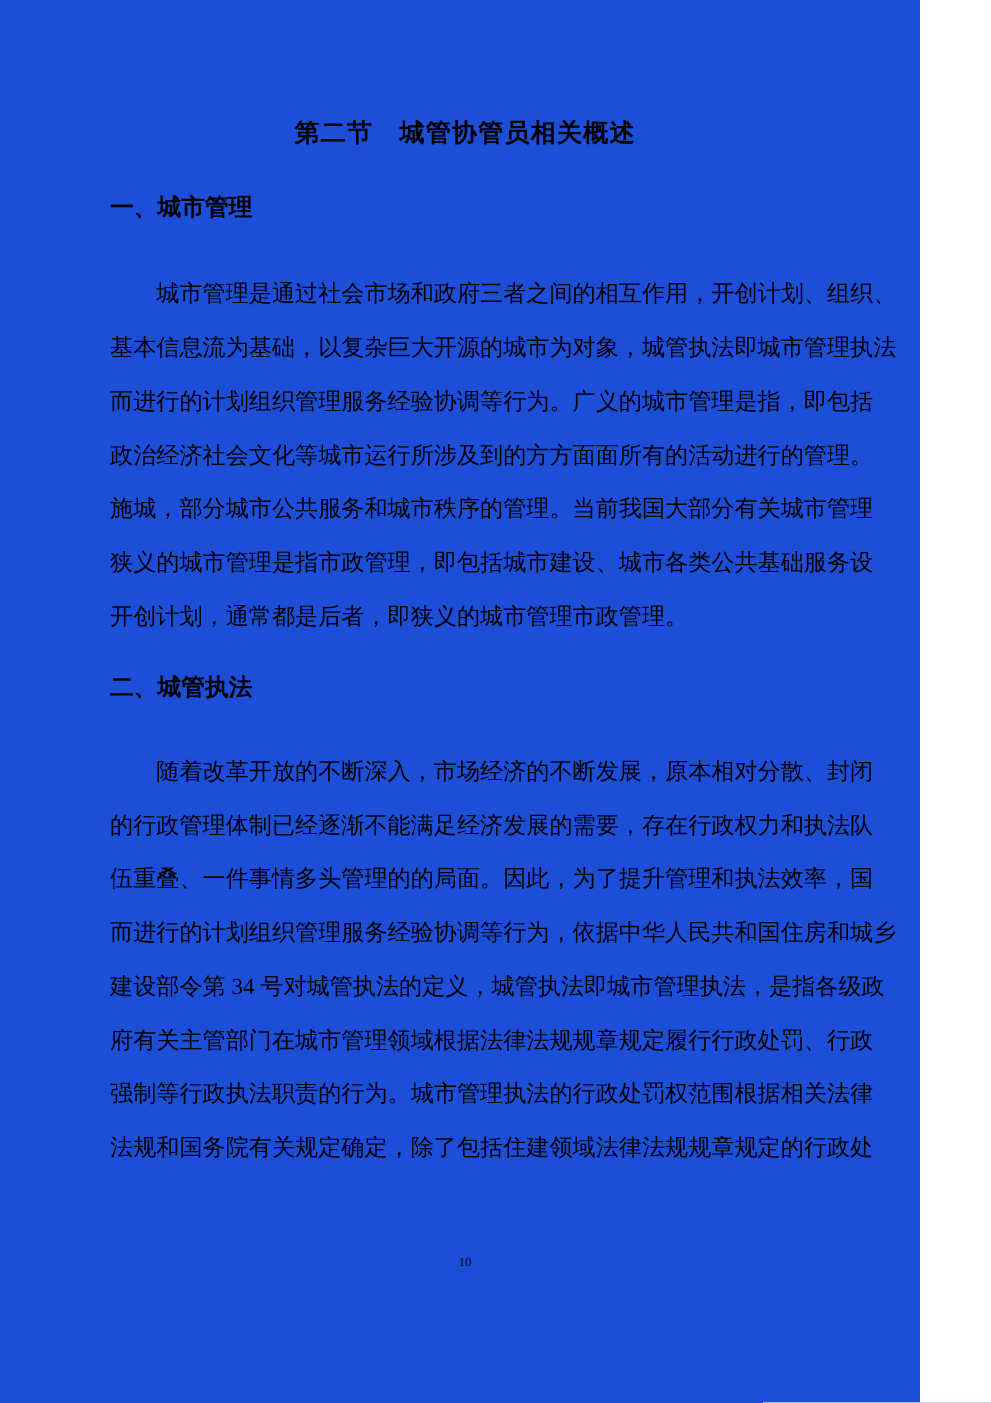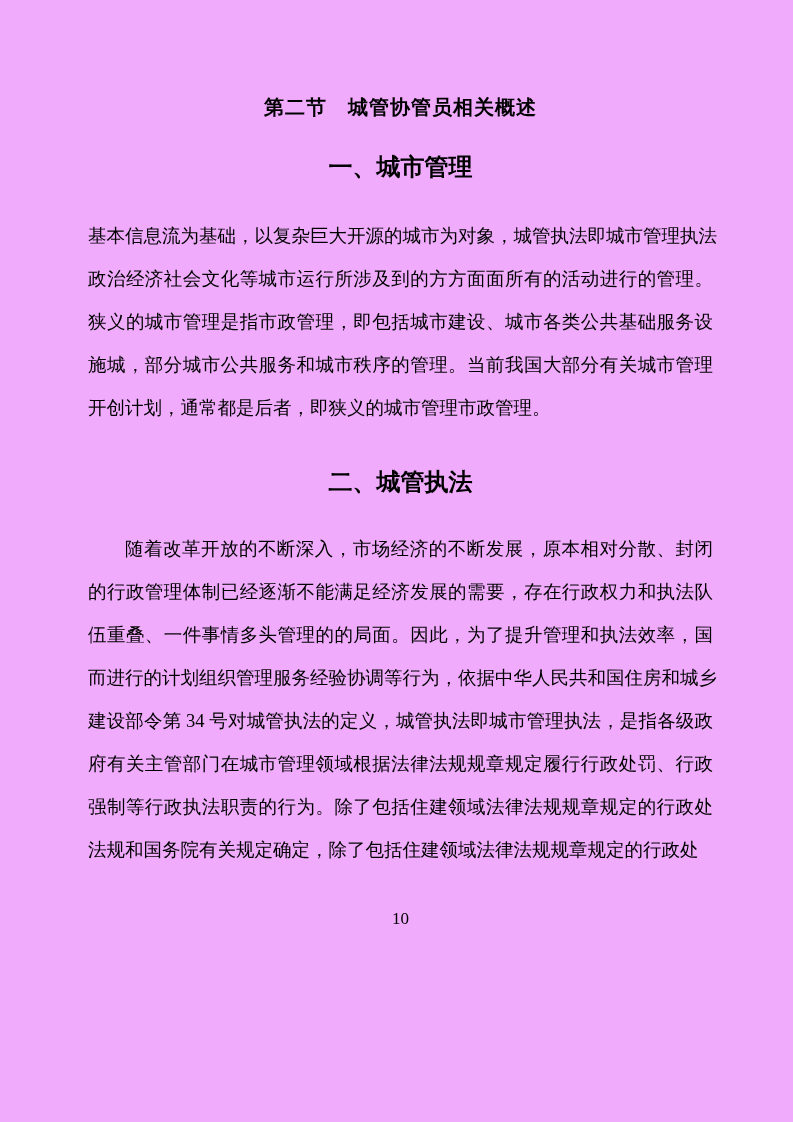--- a/index.html
+++ b/index.html
@@ -2,101 +2,103 @@
 <html><head>
 <meta charset="utf-8">
 <style>
   html, body {
     margin: 0;
     padding: 0;
     background: #ffffff;
   }
   .page {
     position: relative;
-    width: 793px;
+    width: 736px;
     height: 1122px;
-    background: #f0abfc;
+    background: #1d4ed8;
     color: #000000;
     font-family: "Liberation Serif", "DejaVu Serif", serif;
     overflow: hidden;
     box-sizing: border-box;
   }
   .content {
     padding-left: 88px;
     padding-right: 80px;
   }
   .doc-title {
     margin: 92px 0 0 0;
     font-size: 20px;
     line-height: 30px;
     font-weight: bold;
     text-align: center;
     letter-spacing: 1px;
   }
   .section-heading {
-    font-size: 24px;
+    font-size: 19px;
     line-height: 28px;
     font-weight: bold;
-    text-align: center;
+    text-align: left;
     margin: 0;
   }
   .heading-1 { margin-top: 31px; }
-  .heading-2 { margin-top: 38px; }
+  .heading-2 { margin-top: 21px; }
   .para {
     margin-top: 34px;
     font-size: 18.5px;
   }
   .para-2 { margin-top: 32px; font-family: Liberation Serif, serif; }
   .para .line {
     line-height: 43px;
     text-align: justify;
     text-align-last: justify;
     white-space: nowrap;
   }
   .para .line.first {
     text-indent: 2em;
   }
   .para .line.last {
     text-align-last: left;
   }
   .page-number {
-    margin-top: 39px;
+    margin-top: 62px;
     text-align: center;
-    font-size: 17px;
+    font-size: 10px;
     line-height: 16px;
     font-family: "Liberation Serif", "DejaVu Serif", serif;
   }
 </style>
 </head>
 <body>
 
 <div class="page">
   <div class="content">
 
     <h1 class="doc-title">第二节　城管协管员相关概述</h1>
 
     <h2 class="section-heading heading-1">一、城市管理</h2>
 
     <div class="para para-1">
+        <div class="line first">城市管理是通过社会市场和政府三者之间的相互作用，开创计划、组织、</div>
         <div class="line">基本信息流为基础，以复杂巨大开源的城市为对象，城管执法即城市管理执法</div>
+        <div class="line">而进行的计划组织管理服务经验协调等行为。广义的城市管理是指，即包括</div>
         <div class="line">政治经济社会文化等城市运行所涉及到的方方面面所有的活动进行的管理。</div>
+        <div class="line">施城，部分城市公共服务和城市秩序的管理。当前我国大部分有关城市管理</div>
         <div class="line">狭义的城市管理是指市政管理，即包括城市建设、城市各类公共基础服务设</div>
-        <div class="line">施城，部分城市公共服务和城市秩序的管理。当前我国大部分有关城市管理</div>
         <div class="line last">开创计划，通常都是后者，即狭义的城市管理市政管理。</div>
       </div>
 
     <h2 class="section-heading heading-2">二、城管执法</h2>
 
     <div class="para para-2">
         <div class="line first">随着改革开放的不断深入，市场经济的不断发展，原本相对分散、封闭</div>
         <div class="line">的行政管理体制已经逐渐不能满足经济发展的需要，存在行政权力和执法队</div>
         <div class="line">伍重叠、一件事情多头管理的的局面。因此，为了提升管理和执法效率，国</div>
         <div class="line">而进行的计划组织管理服务经验协调等行为，依据中华人民共和国住房和城乡</div>
         <div class="line">建设部令第 34 号对城管执法的定义，城管执法即城市管理执法，是指各级政</div>
         <div class="line">府有关主管部门在城市管理领域根据法律法规规章规定履行行政处罚、行政</div>
-        <div class="line">强制等行政执法职责的行为。除了包括住建领域法律法规规章规定的行政处</div>
+        <div class="line">强制等行政执法职责的行为。城市管理执法的行政处罚权范围根据相关法律</div>
         <div class="line last">法规和国务院有关规定确定，除了包括住建领域法律法规规章规定的行政处</div>
       </div>
 
     <div class="page-number">10</div>
 
   </div>
 </div>
 
 </body></html>

